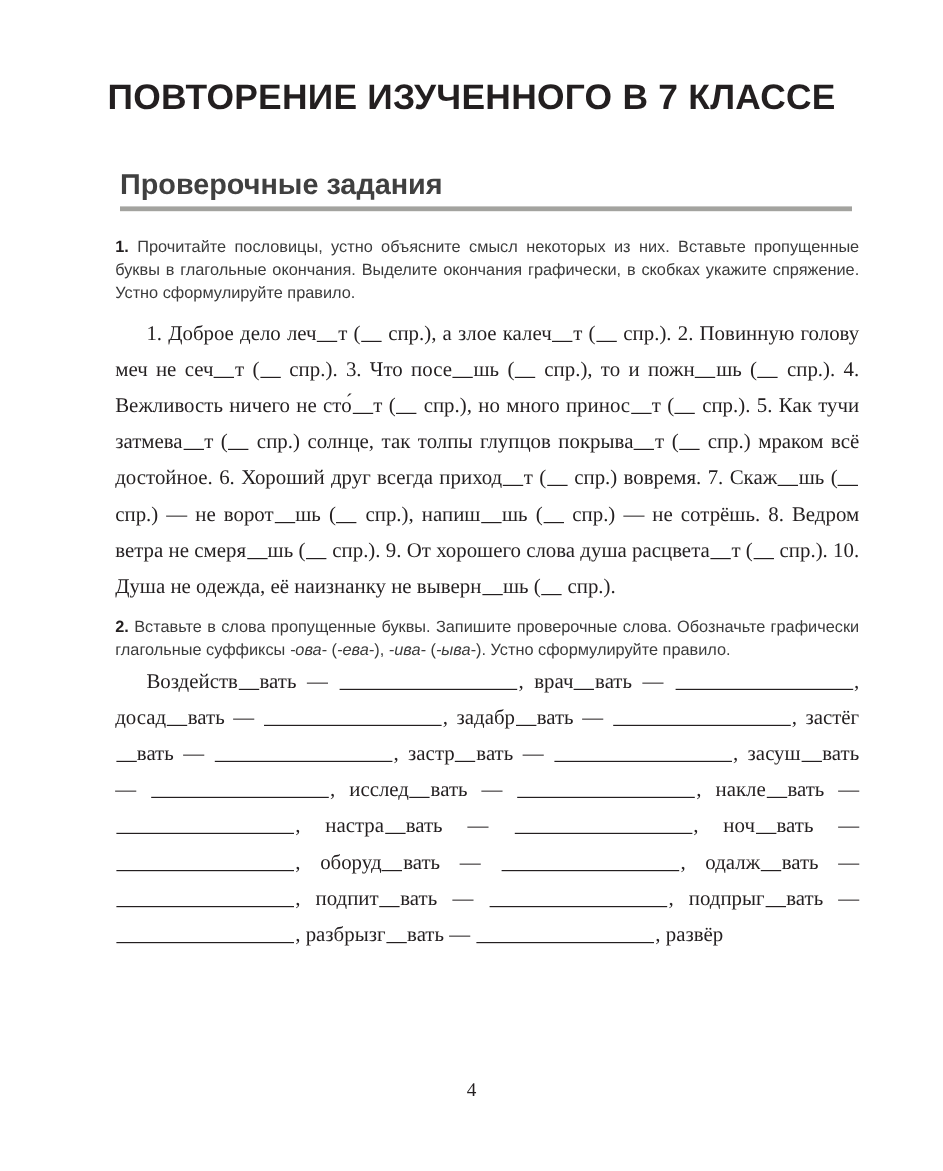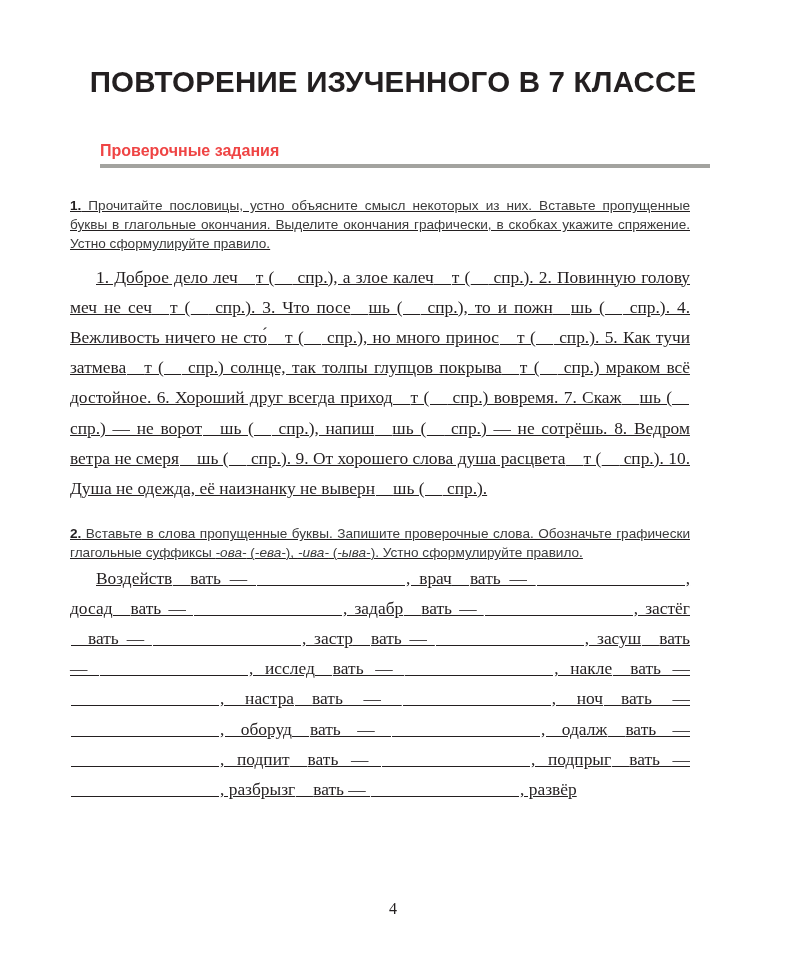--- a/index.html
+++ b/index.html
@@ -42,38 +42,37 @@
   
   .section-block {
     position: absolute;
     left: 100px;
     right: 76px;
     top: 142px;
   }
   .section-title {
     font-family: "Liberation Sans", sans-serif;
     font-weight: bold;
-    font-size: 16px;
-    color: #ef4444;
+    font-size: 24px;
+    color: #404040;
     margin: 0 0 4px 0;
     line-height: 1.1;
   }
   .section-rule {
     height: 4px;
     background: #a3a39f;
     width: 100%;
   }
 
   
   .content {
     position: absolute;
-    left: 70px;
+    left: 96px;
     top: 196px;
     width: 620px;
-    text-decoration: underline;
   }
 
   
   .task-intro {
     font-family: "Liberation Sans", sans-serif;
     font-size: 13.6px;
     line-height: 19.2px;
     color: #3b3b3b;
     text-align: justify;
     margin: 0;
@@ -108,21 +107,21 @@
   }
   .blank-lg {
     display: inline-block;
     border-bottom: 1.3px solid #231f20;
     width: 148px;
     vertical-align: -2px;
     margin: 0 1px;
   }
 
   #ex1-body { margin-top: 8px; }
-  #ex2-intro { margin-top: 21px; }
+  #ex2-intro { margin-top: 10px; }
   #ex2-body  { }
 
   
   .page-number {
     position: absolute;
     left: 0;
     right: 0;
     top: 900px;
     text-align: center;
     font-family: "Liberation Serif", serif;

